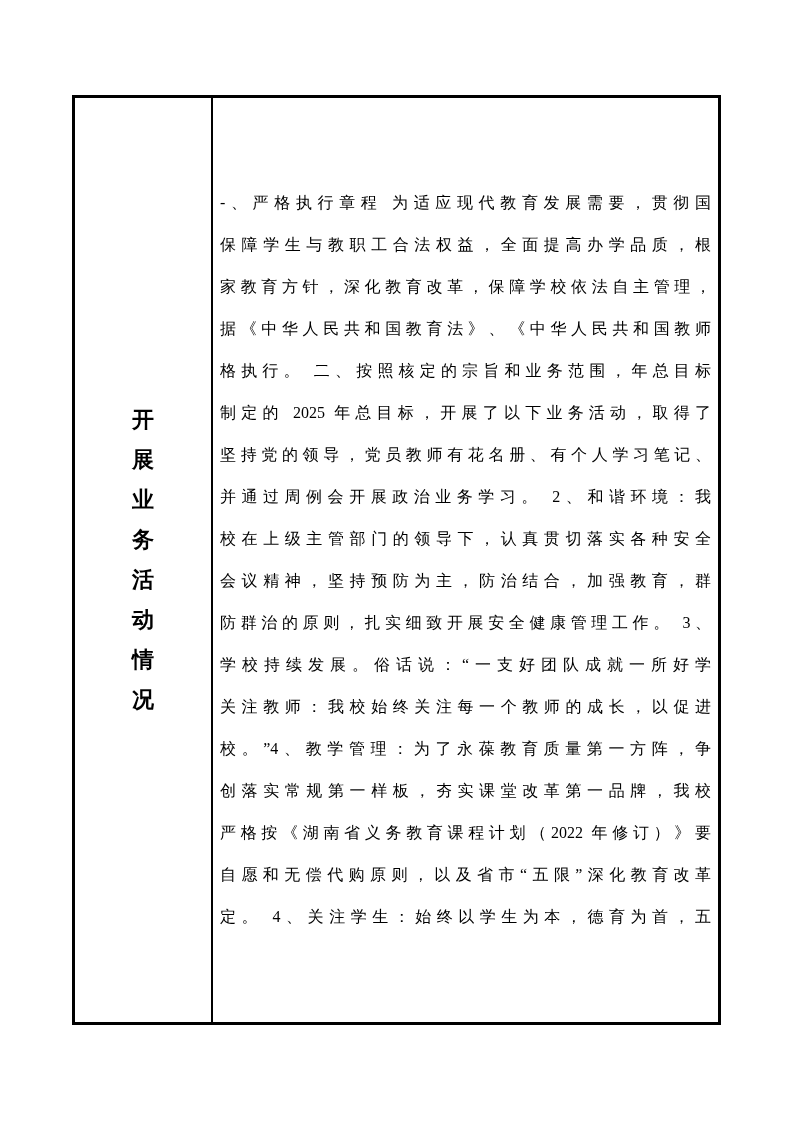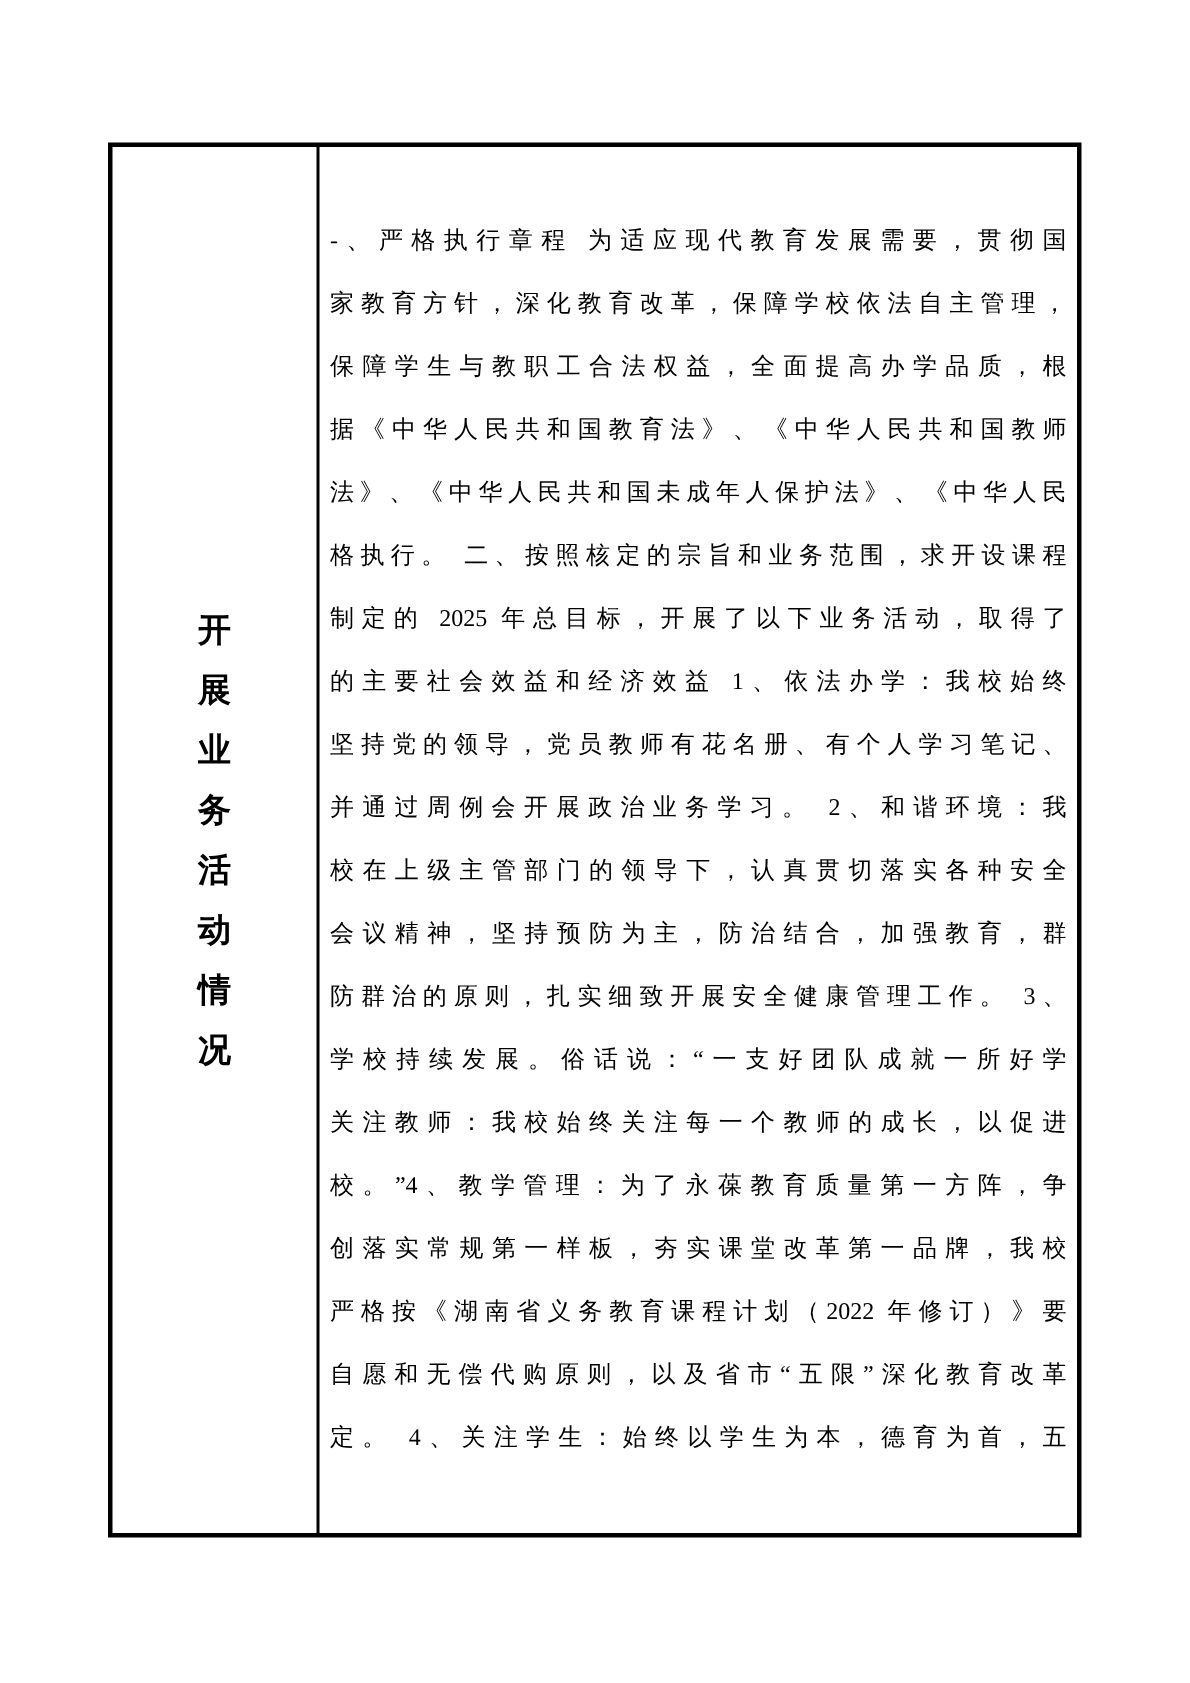--- a/index.html
+++ b/index.html
@@ -71,27 +71,25 @@
           <div class="vchar">业</div>
           <div class="vchar">务</div>
           <div class="vchar">活</div>
           <div class="vchar">动</div>
           <div class="vchar">情</div>
           <div class="vchar">况</div>
         </div>
     </div>
     <div class="cell-right">
         <div class="tline">-、严格执行章程 为适应现代教育发展需要，贯彻国</div>
+        <div class="tline">保障学生与教职工合法权益，全面提高办学品质，根</div>
         <div class="tline">家教育方针，深化教育改革，保障学校依法自主管理，</div>
-        <div class="tline">保障学生与教职工合法权益，全面提高办学品质，根</div>
         <div class="tline">据《中华人民共和国教育法》、《中华人民共和国教师</div>
-        <div class="tline">法》、《中华人民共和国未成年人保护法》、《中华人民</div>
-        <div class="tline">格执行。 二、按照核定的宗旨和业务范围，求开设课程</div>
+        <div class="tline">格执行。 二、按照核定的宗旨和业务范围，年总目标</div>
         <div class="tline">制定的 2025 年总目标，开展了以下业务活动，取得了</div>
-        <div class="tline">的主要社会效益和经济效益 1、依法办学：我校始终</div>
         <div class="tline">坚持党的领导，党员教师有花名册、有个人学习笔记、</div>
         <div class="tline">并通过周例会开展政治业务学习。 2、和谐环境：我</div>
         <div class="tline">校在上级主管部门的领导下，认真贯切落实各种安全</div>
         <div class="tline">会议精神，坚持预防为主，防治结合，加强教育，群</div>
         <div class="tline">防群治的原则，扎实细致开展安全健康管理工作。 3、</div>
         <div class="tline">学校持续发展。俗话说：“一支好团队成就一所好学</div>
         <div class="tline">关注教师：我校始终关注每一个教师的成长，以促进</div>
         <div class="tline">校。”4、教学管理：为了永葆教育质量第一方阵，争</div>
         <div class="tline">创落实常规第一样板，夯实课堂改革第一品牌，我校</div>
         <div class="tline">严格按《湖南省义务教育课程计划（2022 年修订）》要</div>

